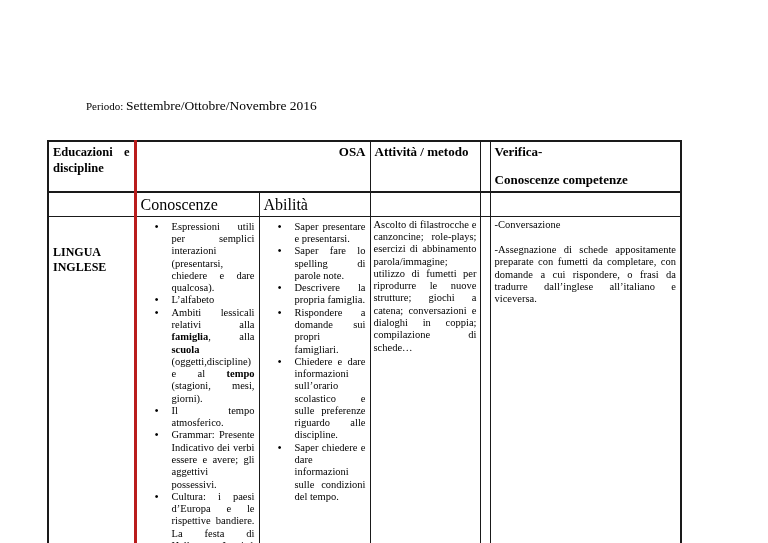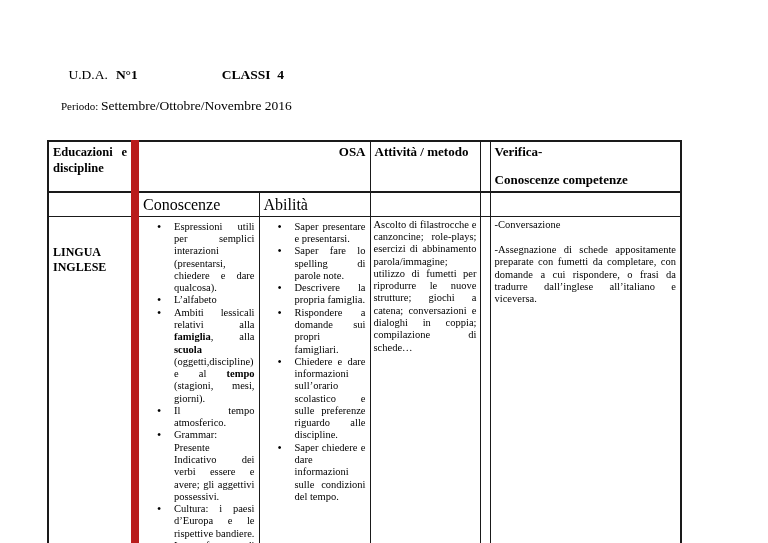--- a/index.html
+++ b/index.html
@@ -16,42 +16,42 @@
   
   .doc-title {
     position: absolute; left: 55px; top: 51px;
     font-size: 13.5px; white-space: pre;
   }
   .doc-title .uda-label { font-weight: normal; }
   .doc-title .uda-number { font-weight: bold; margin-left: 8px; }
   .doc-title .classes { font-weight: bold; margin-left: 84px; }
 
   .period-line {
-    position: absolute; left: 45px; top: 78px;
+    position: absolute; left: 70px; top: 78px;
     white-space: pre;
   }
   .period-line .period-label { font-size: 11px; }
   .period-line .period-value { font-size: 13.5px; }
 
   
   table.uda-table {
     position: absolute; left: 47px; top: 140px;
     width: 633px;
     border-collapse: collapse;
     table-layout: fixed;
     border: 2px solid #1a1a1a;
   }
   .uda-table td {
     border: 1px solid #1a1a1a;
     vertical-align: top;
     padding: 2px 4px;
     overflow: hidden;
   }
   tr.hdr-row-1 td { border-bottom: 2px solid #1a1a1a; }
-  .uda-table td.c-disc { border-right: 8px solid #b91c1c; }
+  .uda-table td.c-disc { border-right: 3px solid #b91c1c; }
 
   tr.hdr-row-1 { height: 46px; }
   tr.hdr-row-2 { height: 21px; }
   tr.body-row  { height: 277px; }
 
   .hdr-bold { font-weight: bold; font-size: 13px; line-height: 1.25; }
   td.c-disc-h { font-weight: bold; font-size: 12.5px; line-height: 1.3; text-align: justify; }
   td.c-osa-h  { text-align: right; }
   .verifica-h-line1 { display: block; margin-bottom: 12px; }
   .sub-hdr { font-size: 16px; line-height: 1.2; }
@@ -81,23 +81,20 @@
   td.c-att { padding: 2px 3px; }
   .cell-verifica p { margin: 0 0 13px 0; }
   .cell-verifica p:last-child { margin-bottom: 7px; }
   td.c-gap { padding: 0; }
 </style>
 </head>
 <body>
 
 <div class="page">
 
-  <div class="doc-title">
-    <span class="uda-label">U.D.A.</span><span class="uda-number">N°1</span><span class="classes">CLASSI  4</span>
-  </div>
 
   <div class="period-line">
     <span class="period-label">Periodo: </span><span class="period-value">Settembre/Ottobre/Novembre 2016</span>
   </div>
 
   <table class="uda-table">
     <colgroup>
       <col style="width:87px">
       <col style="width:124px">
       <col style="width:111px">

